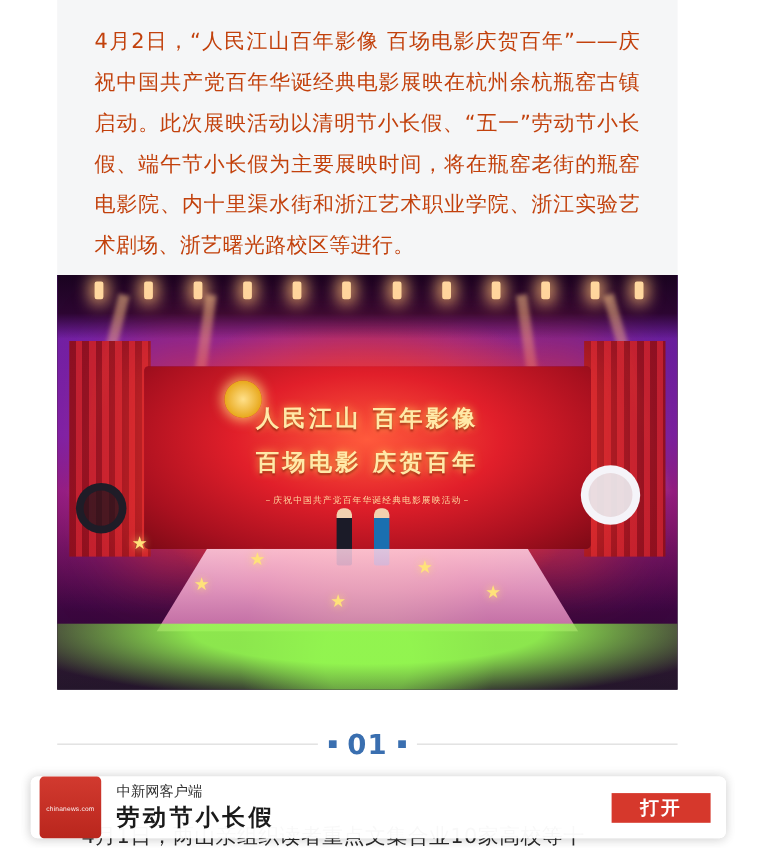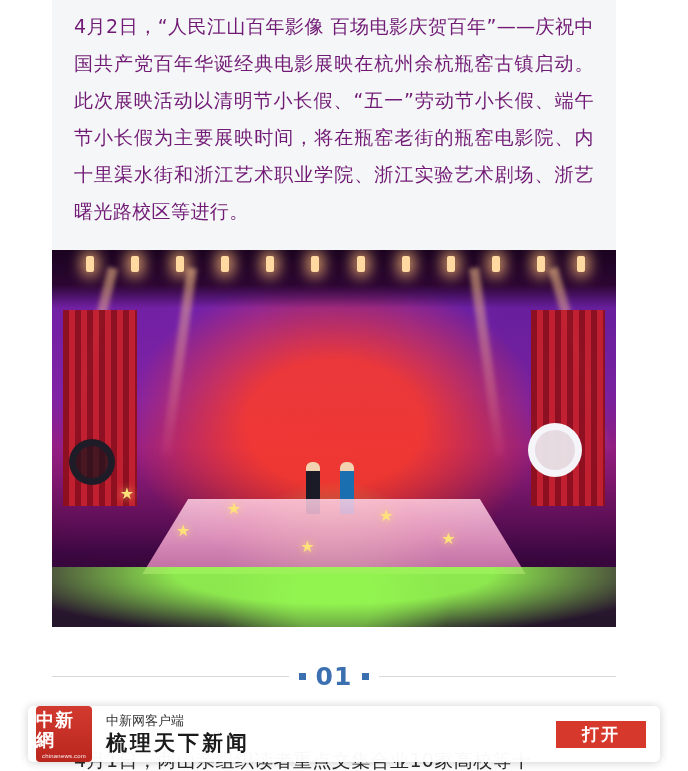--- a/index.html
+++ b/index.html
@@ -23,24 +23,24 @@
   
   .article-block {
     position: absolute;
     left: 52px;
     top: 0px;
     width: 564px;
     background: #f5f6f7;
     padding: 8px 22px 22px 22px;
   }
   .article-para {
-    margin: 0;
+    margin: 12px;
     font-size: 19px;
     line-height: 37px;
-    color: #701a75;
+    color: #c2410c;
     letter-spacing: 0.4px;
     text-align: justify;
     font-family: "DejaVu Sans", "Liberation Sans", sans-serif;
   }
 
   
   .photo-wrap {
     position: absolute;
     left: 52px;
     top: 250px;
@@ -342,20 +342,26 @@
       </div>
 
       <div class="beam" style="left:10%; transform:rotate(14deg)"></div>
       <div class="beam" style="left:24%; transform:rotate(8deg)"></div>
       <div class="beam" style="left:74%; transform:rotate(-8deg)"></div>
       <div class="beam" style="left:88%; transform:rotate(-16deg)"></div>
 
       <div class="curtain left"></div>
       <div class="curtain right"></div>
 
+      <div class="backdrop">
+        <div class="logo-circle"></div>
+        <div class="bd-line1">人民江山  百年影像</div>
+        <div class="bd-line2">百场电影  庆贺百年</div>
+        <div class="bd-sub">－庆祝中国共产党百年华诞经典电影展映活动－</div>
+      </div>
 
       <div class="person p1"></div>
       <div class="person p2"></div>
 
       <div class="steps"></div>
       <div class="floor"></div>
 
       <div class="reel r1"></div>
       <div class="reel r2"></div>
 
@@ -374,23 +380,22 @@
     <div class="sq"></div>
     <div class="num">01</div>
     <div class="sq"></div>
     <div class="rule"></div>
   </div>
 
   <div class="next-para">4月1日，两山亲组织读者重点文集合业10家高校等十</div>
 
   <div class="app-banner">
     <div class="app-logo">
-      <div class="cn">中新網</div>
       <div class="url">chinanews.com</div>
     </div>
     <div class="app-text">
       <div class="t1">中新网客户端</div>
-      <div class="t2">梳理天下新闻</div>
+      <div class="t2">劳动节小长假</div>
     </div>
     <button class="app-open-btn">打开</button>
   </div>
 
 </div>
 
 </body></html>

